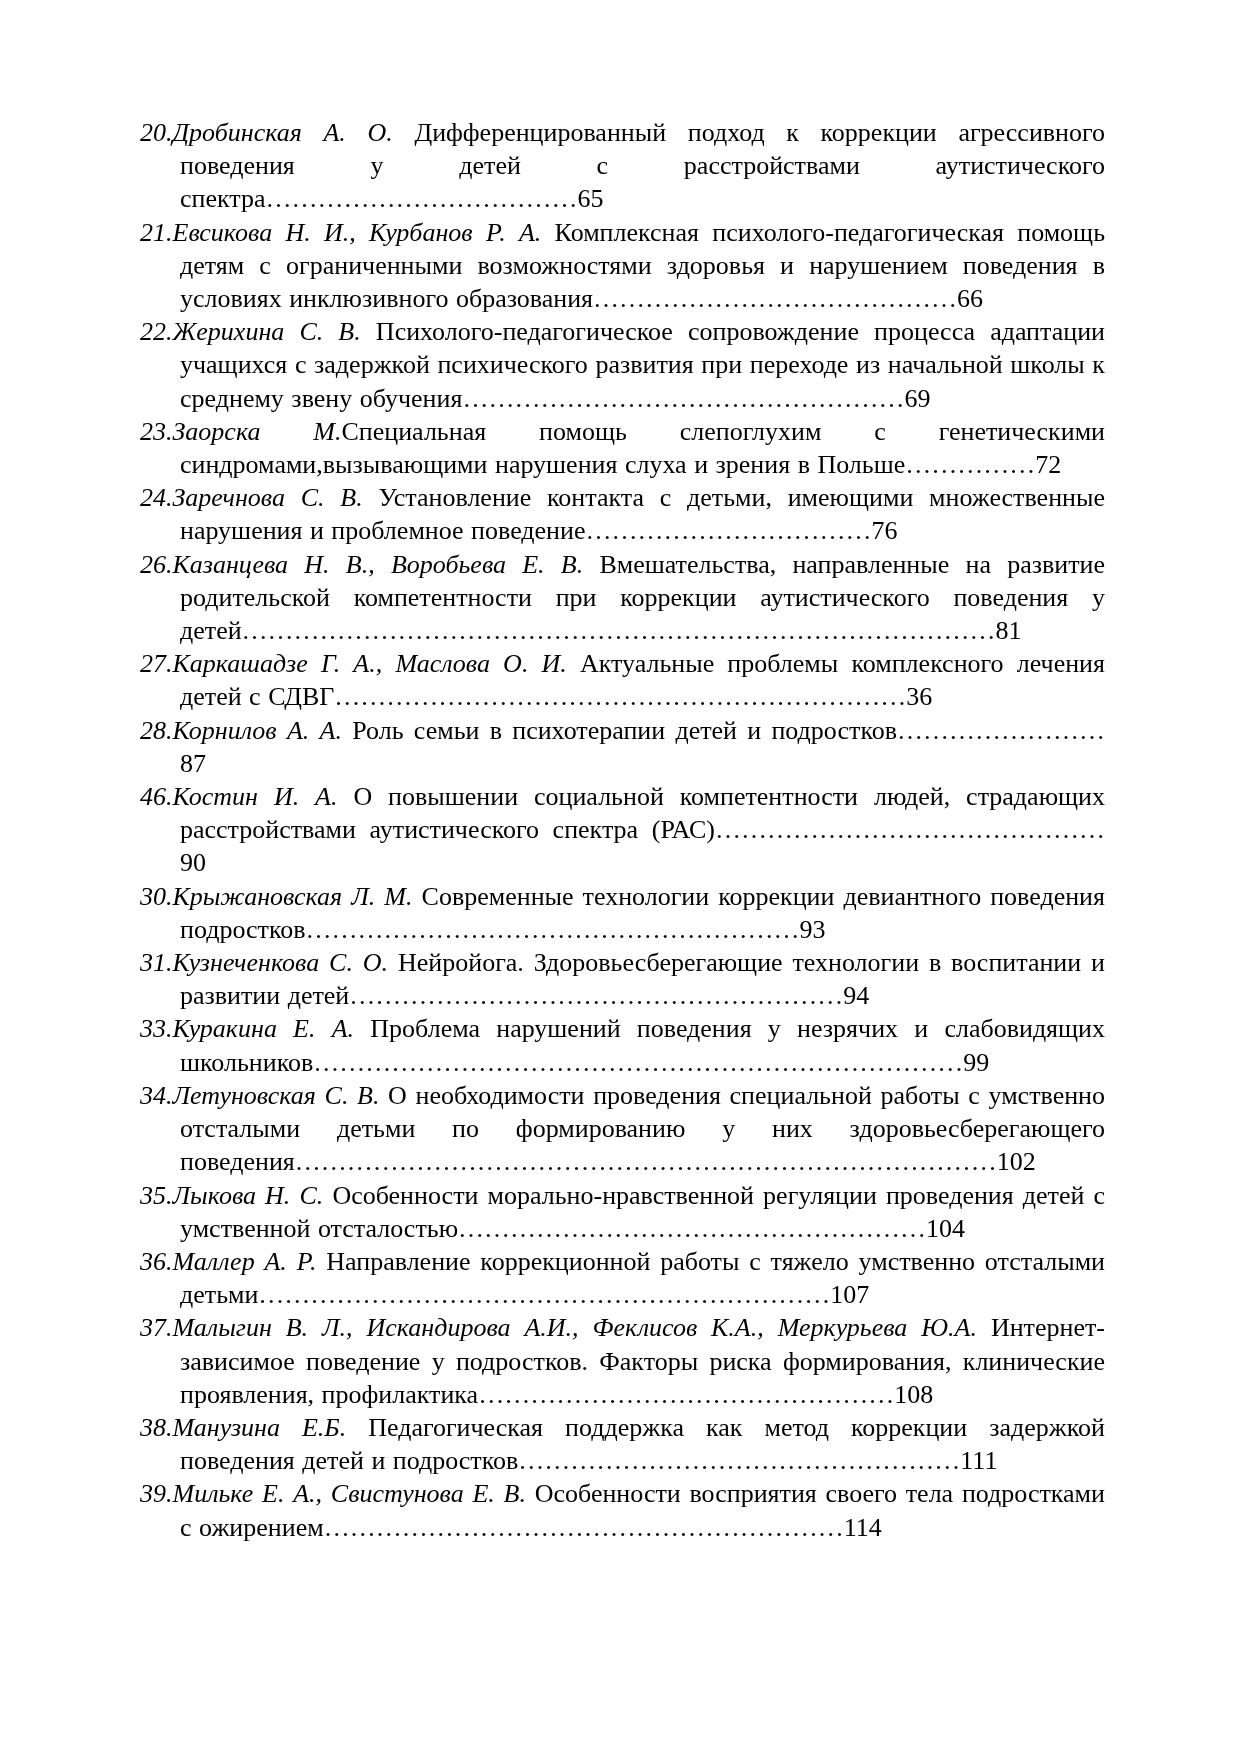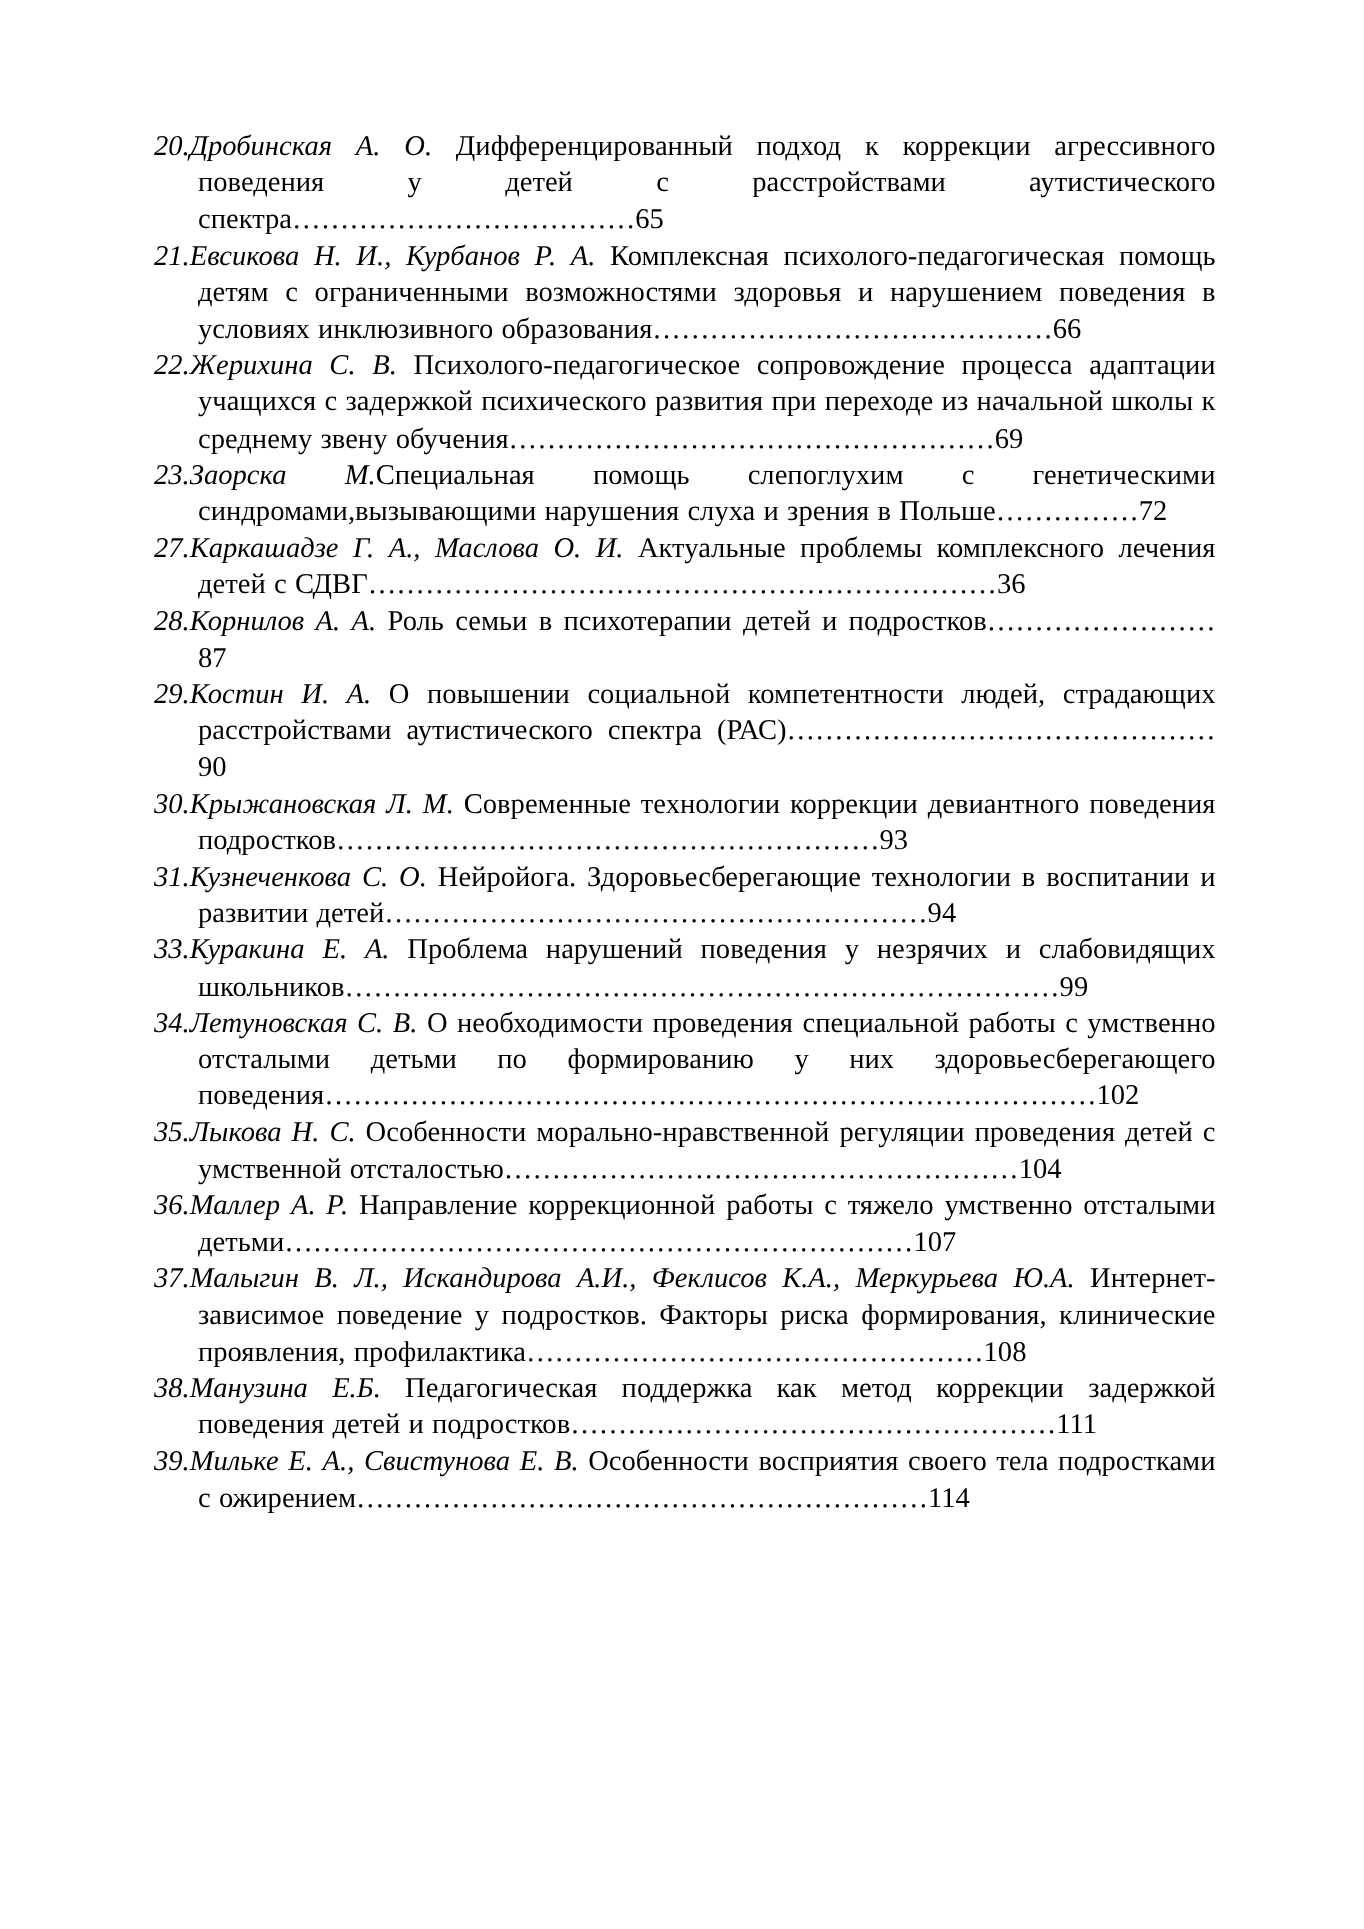--- a/index.html
+++ b/index.html
@@ -41,28 +41,30 @@
 <div class="page">
   <div class="toc">
   <div class="entry"><span class="it">20.</span><span class="it">Дробинская А. О.</span><span> Дифференцированный подход к коррекции агрессивного поведения у детей с расстройствами аутистического спектра</span><span>………………………………</span><span>65</span></div>
 
   <div class="entry"><span class="it">21.</span><span class="it">Евсикова Н. И., Курбанов Р. А.</span><span> Комплексная психолого-педагогическая помощь детям с ограниченными возможностями здоровья и нарушением поведения в условиях инклюзивного образования</span><span>……………………………………</span><span>66</span></div>
 
   <div class="entry"><span class="it">22.</span><span class="it">Жерихина С. В.</span><span> Психолого-педагогическое сопровождение процесса адаптации учащихся с задержкой психического развития при переходе из начальной школы к среднему звену обучения</span><span>……………………………………………</span><span>69</span></div>
 
   <div class="entry"><span class="it">23.</span><span class="it">Заорска М.</span><span>Специальная помощь слепоглухим с генетическими синдромами,вызывающими нарушения слуха и зрения в Польше</span><span>……………</span><span>72</span></div>
 
+  <div class="entry"><span class="it">24.</span><span class="it">Заречнова С. В.</span><span> Установление контакта с детьми, имеющими множественные нарушения и проблемное поведение</span><span>……………………………</span><span>76</span></div>
 
 
+  <div class="entry"><span class="it">26.</span><span class="it">Казанцева Н. В., Воробьева Е. В.</span><span> Вмешательства, направленные на развитие родительской компетентности при коррекции аутистического поведения у детей</span><span>……………………………………………………………………………</span><span>81</span></div>
 
   <div class="entry"><span class="it">27.</span><span class="it">Каркашадзе Г. А., Маслова О. И.</span><span> Актуальные проблемы комплексного лечения детей с СДВГ</span><span>…………………………………………………………</span><span>36</span></div>
 
   <div class="entry"><span class="it">28.</span><span class="it">Корнилов А. А.</span><span> Роль семьи в психотерапии детей и подростков</span><span>……………………</span><span>87</span></div>
 
-  <div class="entry"><span class="it">29.</span><span class="it">Костин И. А.</span><span> О повышении социальной компетентности людей, страдающих расстройствами аутистического спектра (РАС)</span><span>………………………………………</span><span>90</span></div>
+  <div class="entry"><span class="it">46.</span><span class="it">Костин И. А.</span><span> О повышении социальной компетентности людей, страдающих расстройствами аутистического спектра (РАС)</span><span>………………………………………</span><span>90</span></div>
 
   <div class="entry"><span class="it">30.</span><span class="it">Крыжановская Л. М.</span><span> Современные технологии коррекции девиантного поведения подростков</span><span>…………………………………………………</span><span>93</span></div>
 
   <div class="entry"><span class="it">31.</span><span class="it">Кузнеченкова С. О.</span><span> Нейройога. Здоровьесберегающие технологии в воспитании и развитии детей</span><span>…………………………………………………</span><span>94</span></div>
 
 
   <div class="entry"><span class="it">33.</span><span class="it">Куракина Е. А.</span><span> Проблема нарушений поведения у незрячих и слабовидящих школьников</span><span>…………………………………………………………………</span><span>99</span></div>
 
   <div class="entry"><span class="it">34.</span><span class="it">Летуновская С. В.</span><span> О необходимости проведения специальной работы с умственно отсталыми детьми по формированию у них здоровьесберегающего поведения</span><span>………………………………………………………………………</span><span>102</span></div>
 

